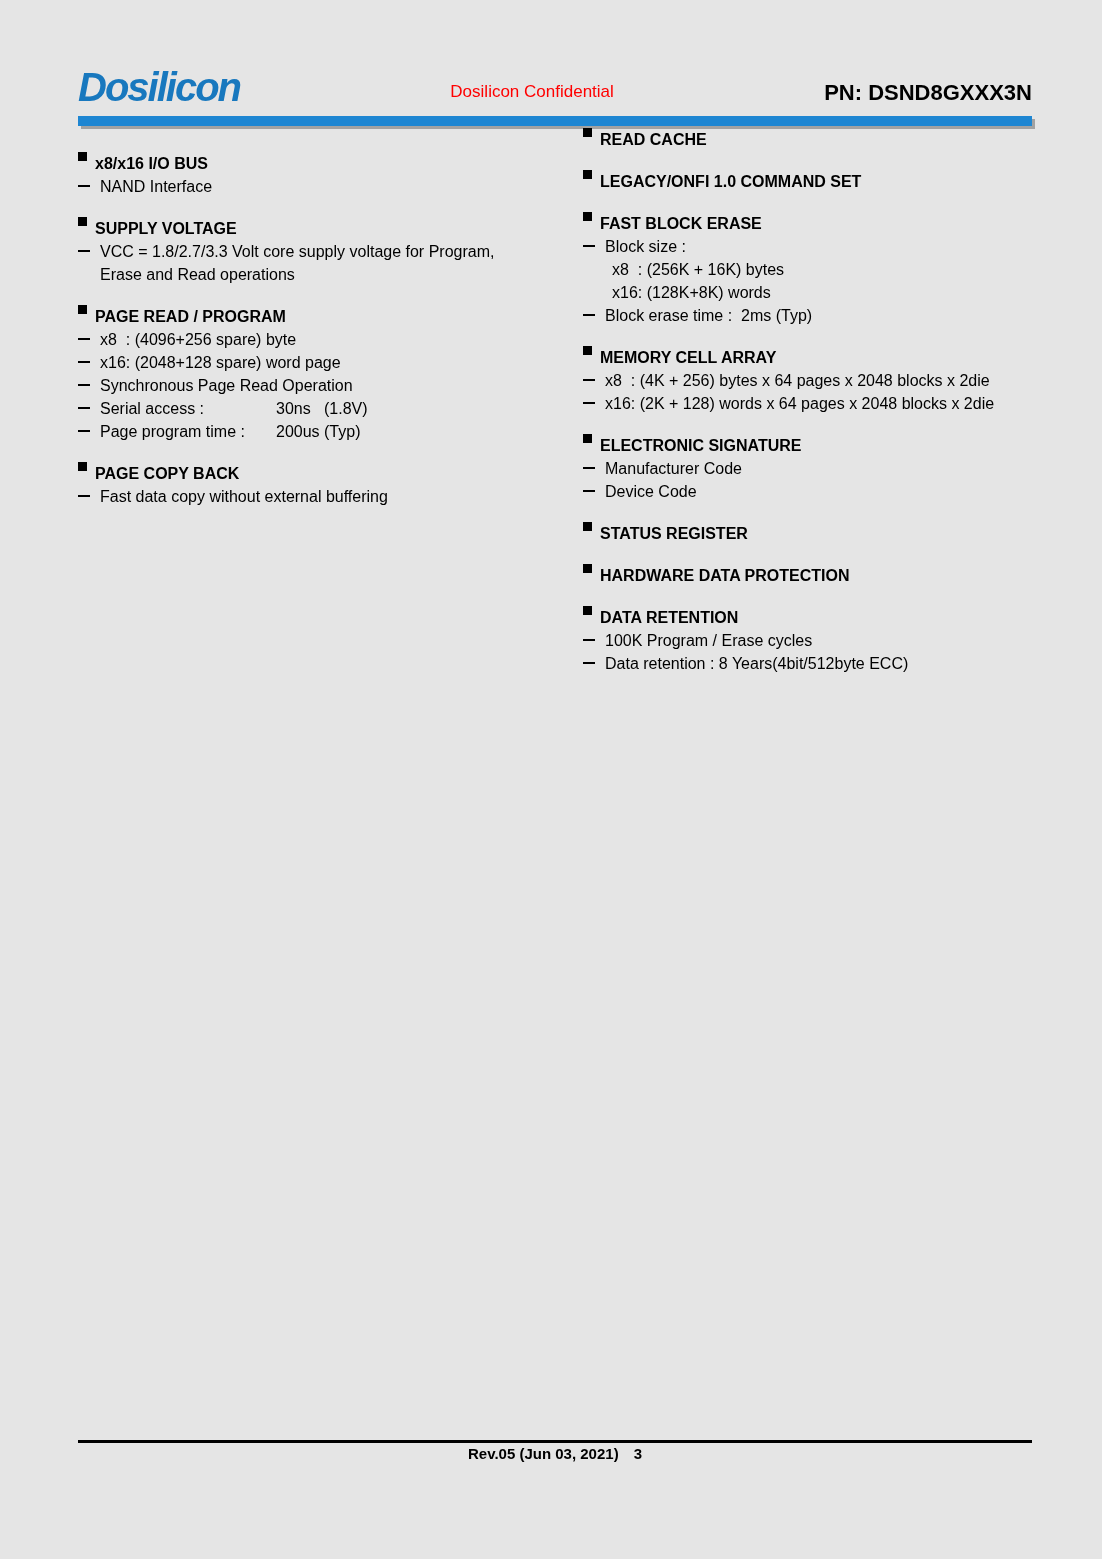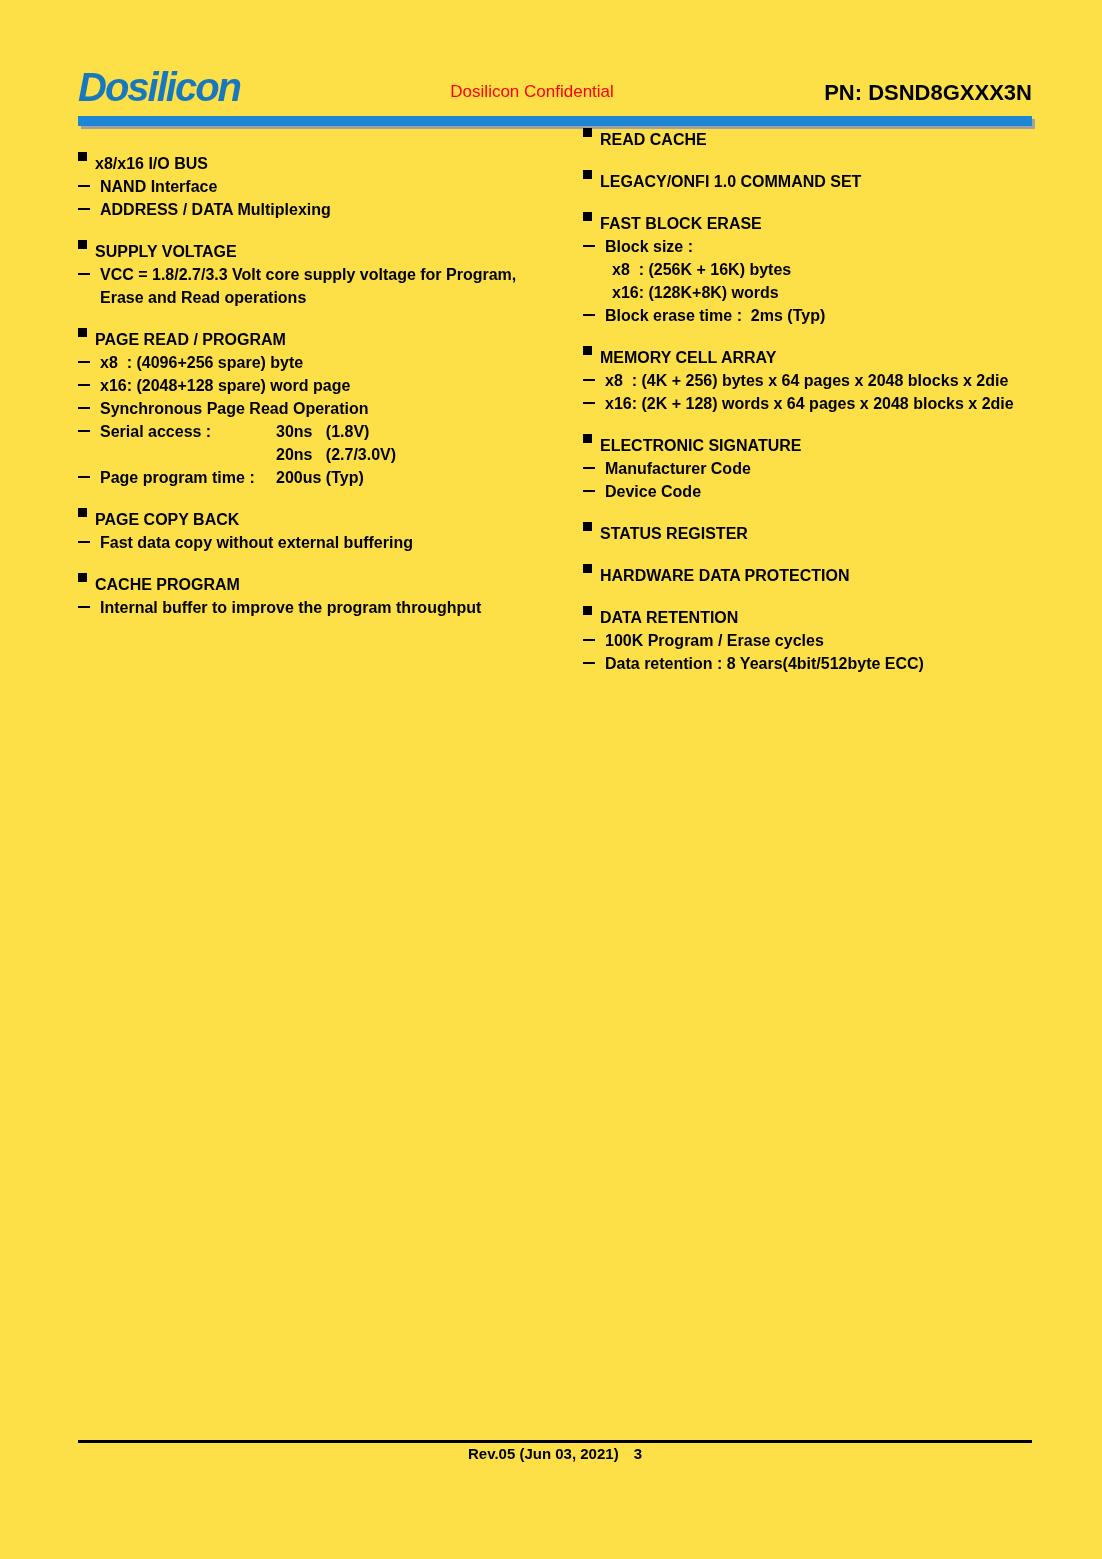--- a/index.html
+++ b/index.html
@@ -7,21 +7,21 @@
     --accent-bar-blue: #1e86d2;
     --confidential-red: #ff0000;
     --text-black: #000000;
   }
   * { box-sizing: border-box; }
   html, body { margin: 0; padding: 0; background: #ffffff; }
   .page {
     position: relative;
     width: 1102px;
     height: 1559px;
-    background: #fde047;
+    background: #e5e5e5;
     font-family: "Liberation Sans", sans-serif;
     color: var(--text-black, #000);
     overflow: hidden;
   }
   .content { padding: 0 70px 0 78px; }
 
   
   .hdr {
     display: flex;
     align-items: flex-end;
@@ -78,21 +78,21 @@
     font-weight: bold;
     line-height: 23px;
   }
   .sq {
     flex: none;
     width: 9px;
     height: 9px;
     background: #000;
     margin-right: 8px;
   }
-  .line { display: flex; line-height: 23px; font-weight: bold; }
+  .line { display: flex; line-height: 23px; }
   .dash-cell { flex: none; width: 22px; position: relative; }
   .dash-cell.bullet::before {
     content: "";
     position: absolute;
     left: 0;
     top: 10px;
     width: 12px;
     height: 2px;
     background: #000;
   }
@@ -139,24 +139,20 @@
 
         <div class="feat">
           <div class="feat-title">
             <span class="sq"></span>
             <span>x8/x16 I/O BUS</span>
           </div>
           <div class="line">
             <span class="dash-cell bullet"></span>
             <span class="txt">NAND Interface</span>
           </div>
-          <div class="line">
-            <span class="dash-cell bullet"></span>
-            <span class="txt">ADDRESS / DATA Multiplexing</span>
-          </div>
         </div>
 
         <div class="feat">
           <div class="feat-title">
             <span class="sq"></span>
             <span>SUPPLY VOLTAGE</span>
           </div>
           <div class="line">
             <span class="dash-cell bullet"></span>
             <span class="txt">VCC = 1.8/2.7/3.3 Volt core supply voltage for Program,</span>
@@ -183,52 +179,37 @@
           <div class="line">
             <span class="dash-cell bullet"></span>
             <span class="txt">Synchronous Page Read Operation</span>
           </div>
           <div class="line">
             <span class="dash-cell bullet"></span>
             <span class="label">Serial access :</span>
             <span class="val">30ns   (1.8V)</span>
           </div>
           <div class="line">
-            <span class="dash-cell"></span>
-            <span class="label"></span>
-            <span class="val">20ns   (2.7/3.0V)</span>
-          </div>
-          <div class="line">
             <span class="dash-cell bullet"></span>
             <span class="label">Page program time :</span>
             <span class="val">200us (Typ)</span>
           </div>
         </div>
 
         <div class="feat">
           <div class="feat-title">
             <span class="sq"></span>
             <span>PAGE COPY BACK</span>
           </div>
           <div class="line">
             <span class="dash-cell bullet"></span>
             <span class="txt">Fast data copy without external buffering</span>
           </div>
         </div>
 
-        <div class="feat">
-          <div class="feat-title">
-            <span class="sq"></span>
-            <span>CACHE PROGRAM</span>
-          </div>
-          <div class="line">
-            <span class="dash-cell bullet"></span>
-            <span class="txt">Internal buffer to improve the program throughput</span>
-          </div>
-        </div>
 
       </div>
 
       <div class="col col-right">
 
         <div class="feat">
           <div class="feat-title">
             <span class="sq"></span>
             <span>READ CACHE</span>
           </div>

